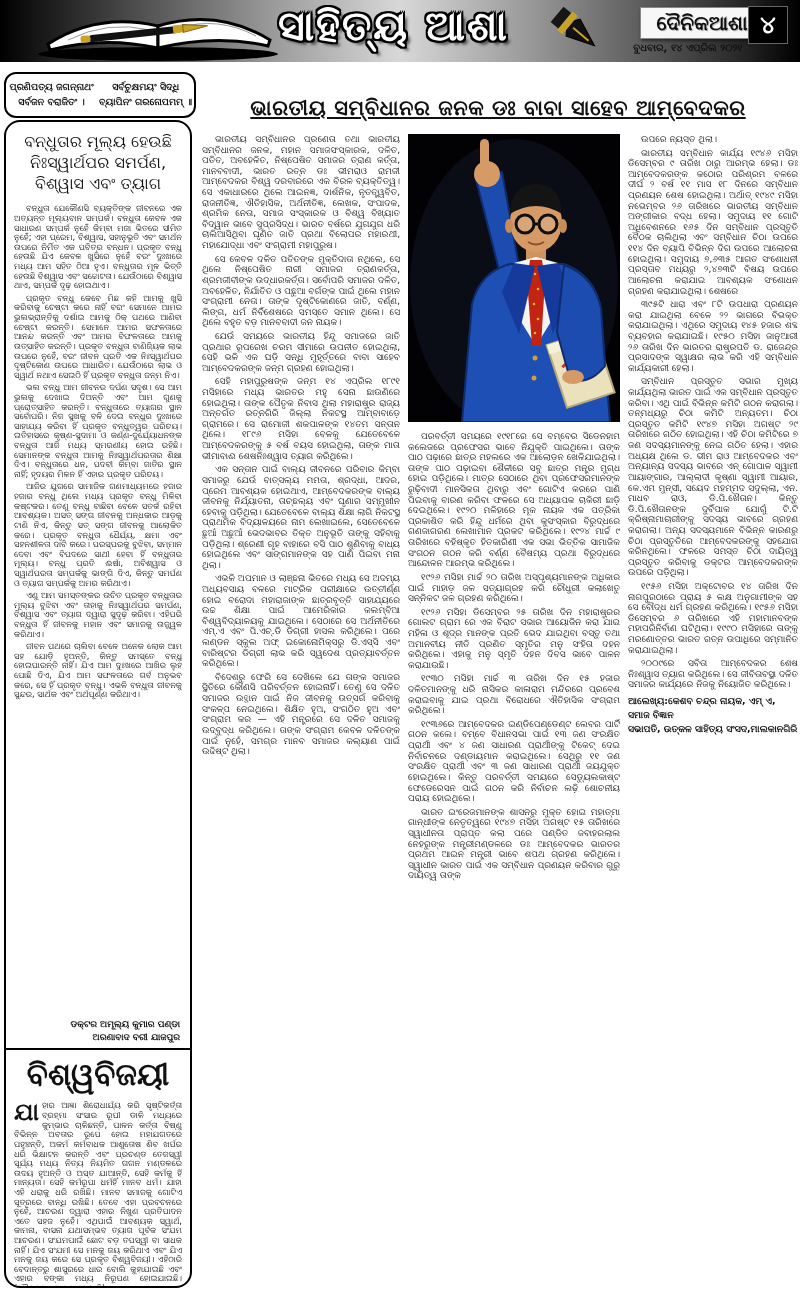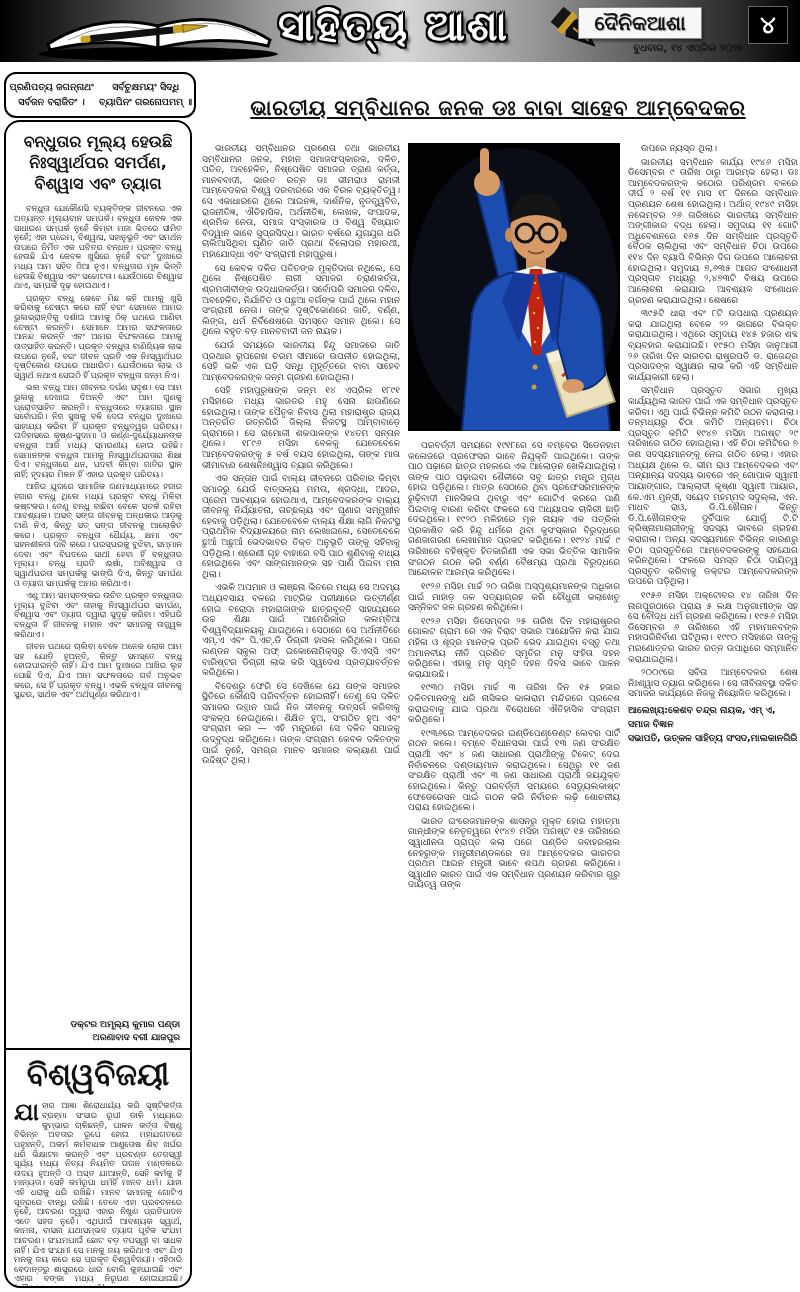--- a/index.html
+++ b/index.html
@@ -5,46 +5,46 @@
   html,body{margin:0;padding:0;background:#ffffff;}
   body{width:800px;height:1292px;position:relative;font-family:"DejaVu Sans",sans-serif;color:#111;overflow:hidden;}
 
   
   .banner{position:absolute;left:0;top:0;width:800px;height:62px;
     background:linear-gradient(90deg,#000 0%,#1c1c1c 6%,#9a9a9a 34%,#d8d8d8 50%,#9a9a9a 66%,#2a2a2a 92%,#000 100%);}
   .banner-book{position:absolute;left:18px;top:0;width:300px;height:62px;}
   .section-title{position:absolute;left:278px;top:2px;font-size:41px;font-weight:bold;color:#fff;letter-spacing:2px;
     text-shadow:2px 0 #000,-2px 0 #000,0 2px #000,0 -2px #000,2px 2px #000,-2px -2px #000,2px -2px #000,-2px 2px #000,4px 4px 3px rgba(0,0,0,.6);}
   .pen-nib{position:absolute;left:548px;top:2px;width:58px;height:58px;}
-  .paper-logo{position:absolute;left:578px;top:7px;width:122px;height:30px;background:#f7f7f7;border:1px solid #888;
+  .paper-logo{position:absolute;left:640px;top:7px;width:122px;height:30px;background:#f7f7f7;border:1px solid #888;
     box-shadow:1px 2px 3px rgba(0,0,0,.5);display:flex;align-items:center;justify-content:center;
     font-size:20px;font-weight:bold;color:#101010;text-shadow:1px 1px 0 #bbb;}
   .page-num{position:absolute;right:12px;top:6px;width:38px;height:36px;background:#000;border:1px solid #666;
     color:#fff;font-size:24px;font-weight:bold;display:flex;align-items:center;justify-content:center;}
   .edition-date{position:absolute;left:608px;top:42px;width:160px;text-align:center;font-size:10px;font-weight:bold;color:#111;}
 
   
   .verse-box{position:absolute;left:4px;top:72px;width:188px;height:42px;border:2px solid #000;border-radius:12px;
     display:flex;flex-direction:row;align-items:center;justify-content:center;font-size:9.5px;font-weight:bold;line-height:1.55;text-align:center;background:#fff;}
   .side-box{position:absolute;left:4px;top:120px;width:188px;height:1168px;border:2px solid #000;border-radius:16px;
     box-sizing:border-box;padding:6px 8px 4px;background:#fff;overflow:hidden;}
-  .side-title{text-align:center;font-weight:bold;font-size:16px;line-height:1.3;margin:4px 0 10px;}
+  .side-title{text-align:center;font-weight:normal;font-size:16px;line-height:1.3;margin:4px 0 10px;}
   .side-body1{height:812px;overflow:hidden;}
   .side-body1 p,.side-body2 p{font-size:8.3px;line-height:1.16;text-align:justify;margin:0 0 3px;text-indent:12px;}
   .author-credit{text-align:right;font-weight:bold;font-size:9px;line-height:1.45;margin:2px 2px 4px 0;}
   .side-divider{border:0;border-top:2px solid #000;margin:4px -8px 6px;}
   .side-title2{text-align:center;font-weight:bold;font-size:31px;margin:2px 0 8px;}
   .side-body2{overflow:hidden;}
   .dropcap{float:left;font-size:24px;font-weight:bold;line-height:.9;padding:1px 3px 0 0;}
   .courtesy{font-weight:normal;margin-top:8px;}
 
   
   .main-headline{position:absolute;left:200px;top:96px;width:596px;text-align:center;font-size:21px;font-weight:bold;letter-spacing:.5px;text-decoration:underline;}
   .main-cols{position:absolute;left:202px;top:134px;width:596px;height:1156px;display:flex;gap:8px;}
-  .mcol{overflow:hidden;margin-top:9px;}
+  .mcol{overflow:hidden;}
   .mcol-1{width:198px;}
   .mcol-2{width:212px;}
   .mcol-3{width:170px;}
   .mcol p{font-size:9px;line-height:1.18;text-align:justify;margin:0 0 3px;text-indent:13px;}
   .photo{width:212px;height:288px;background:#000;margin:0 0 5px;}
   .byline{text-align:left;font-weight:bold;font-size:9.3px;line-height:1.5;margin-top:4px;}
 </style>
 </head>
 <body>
 

